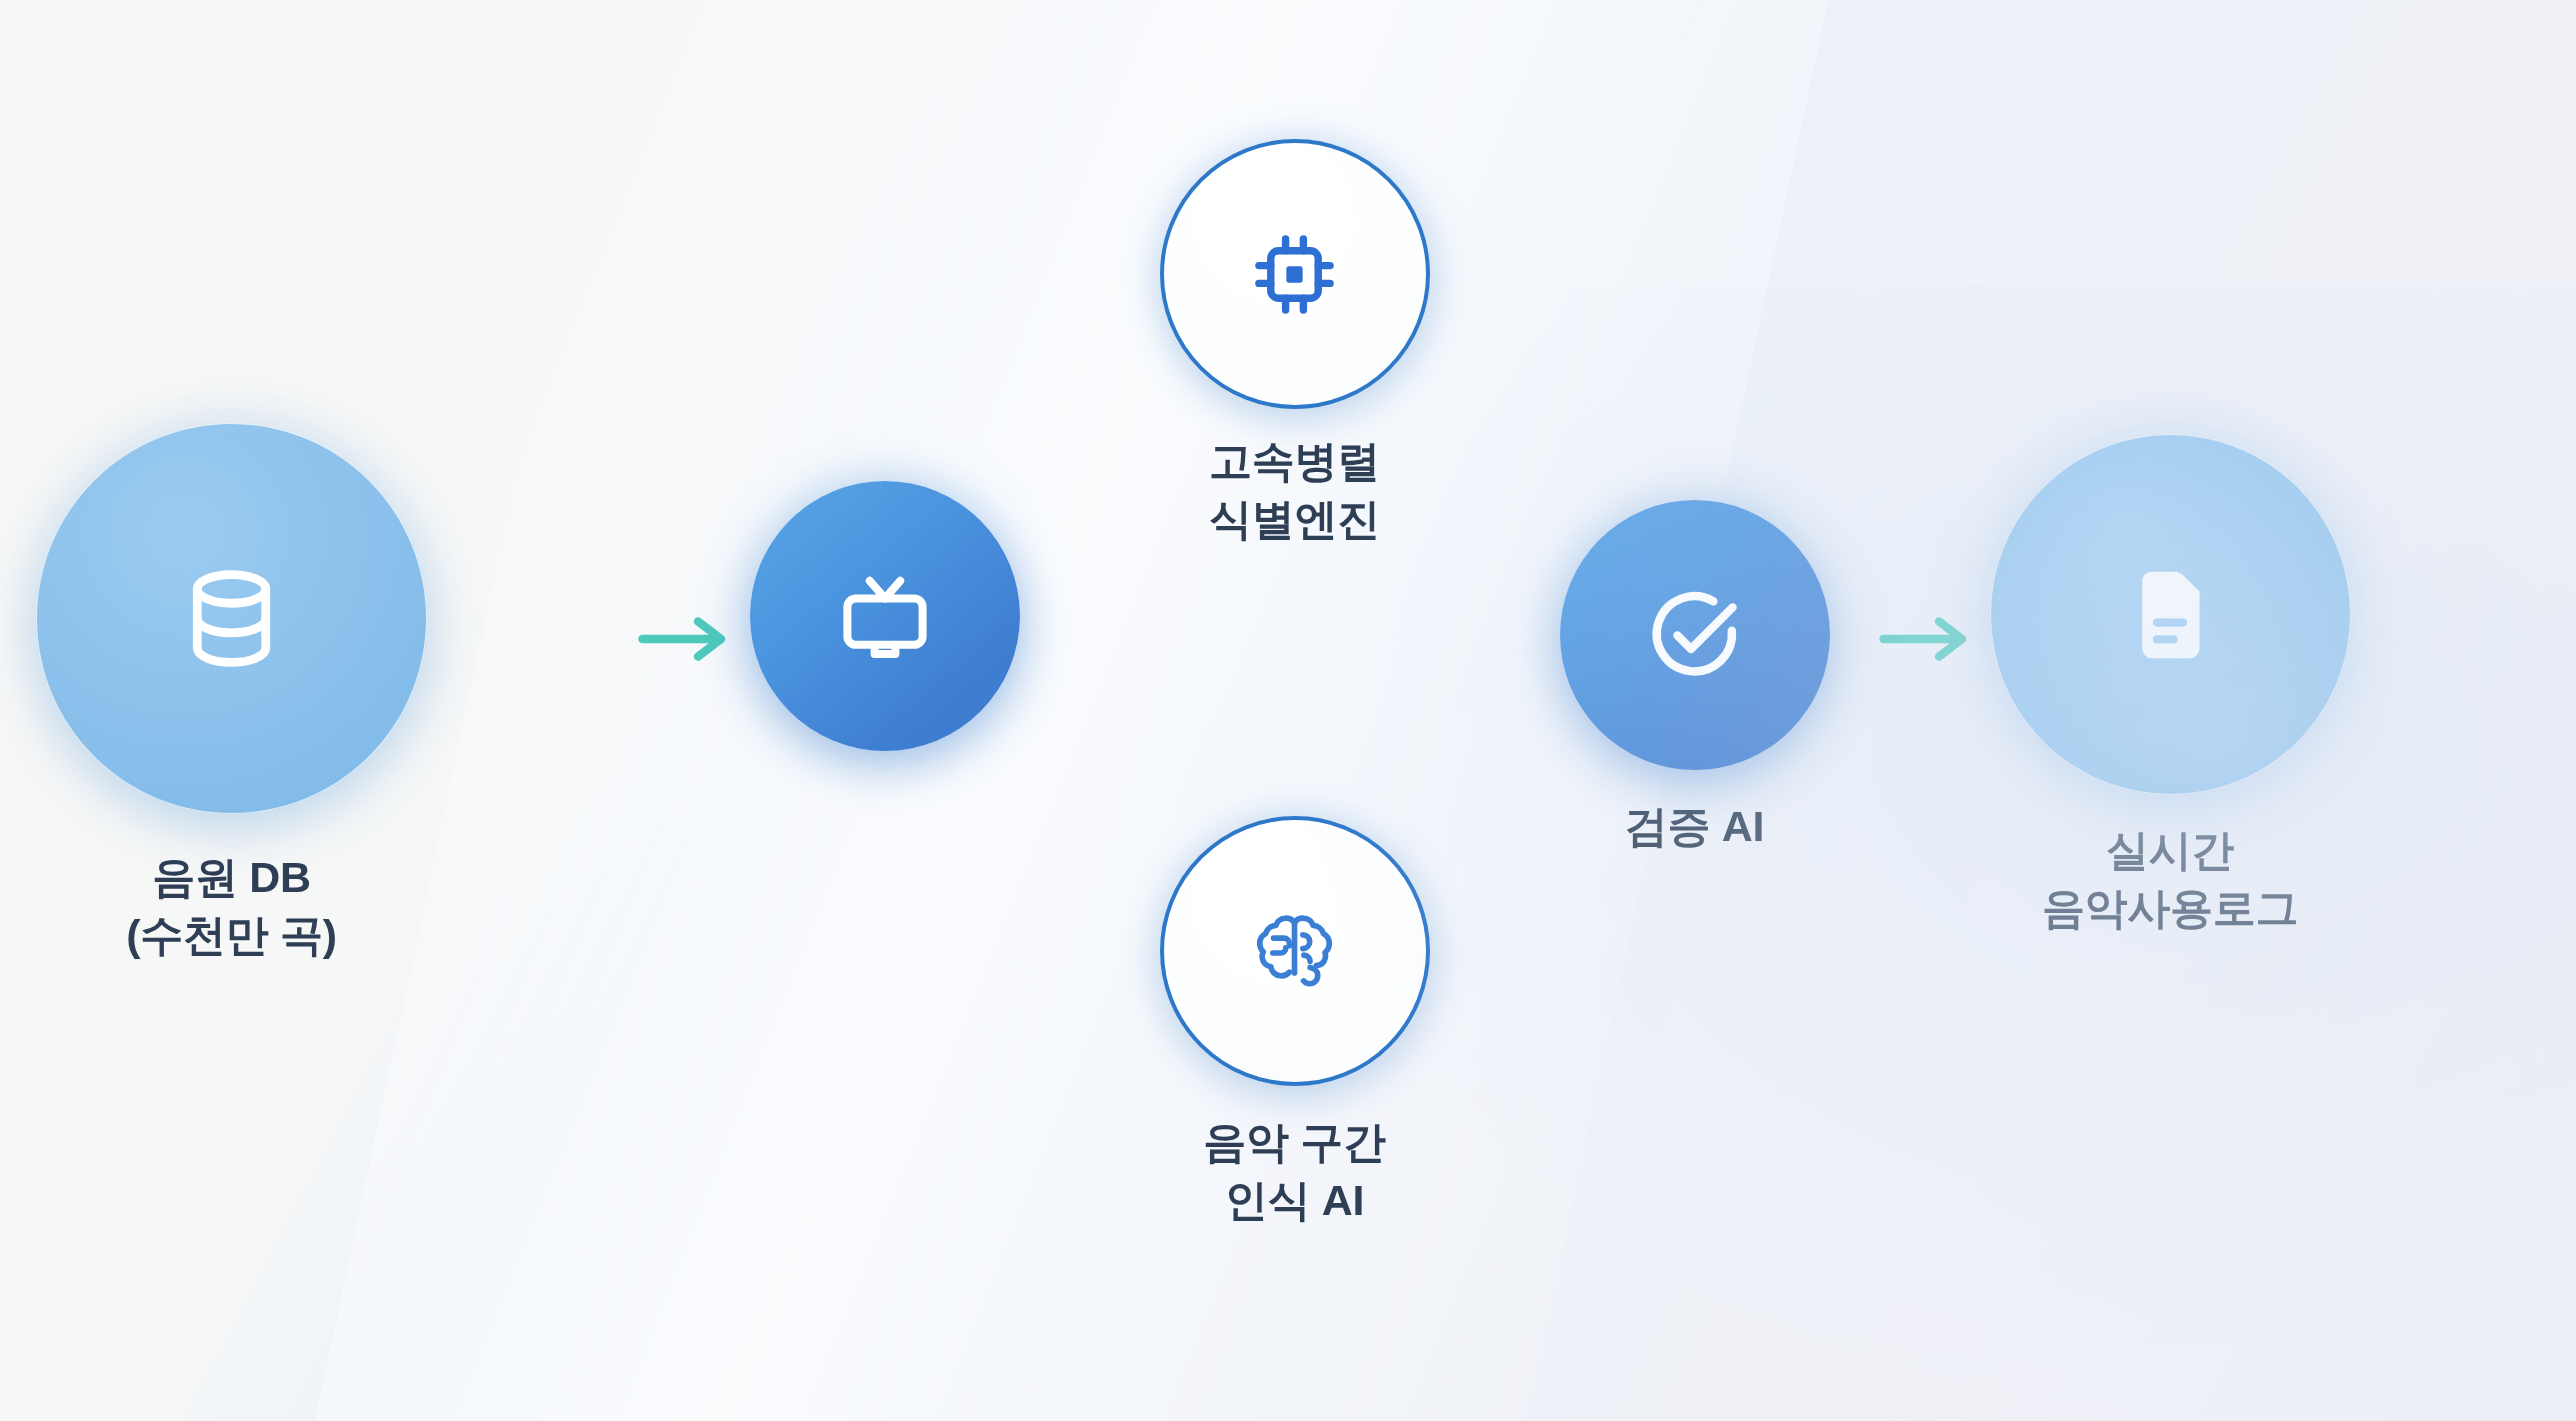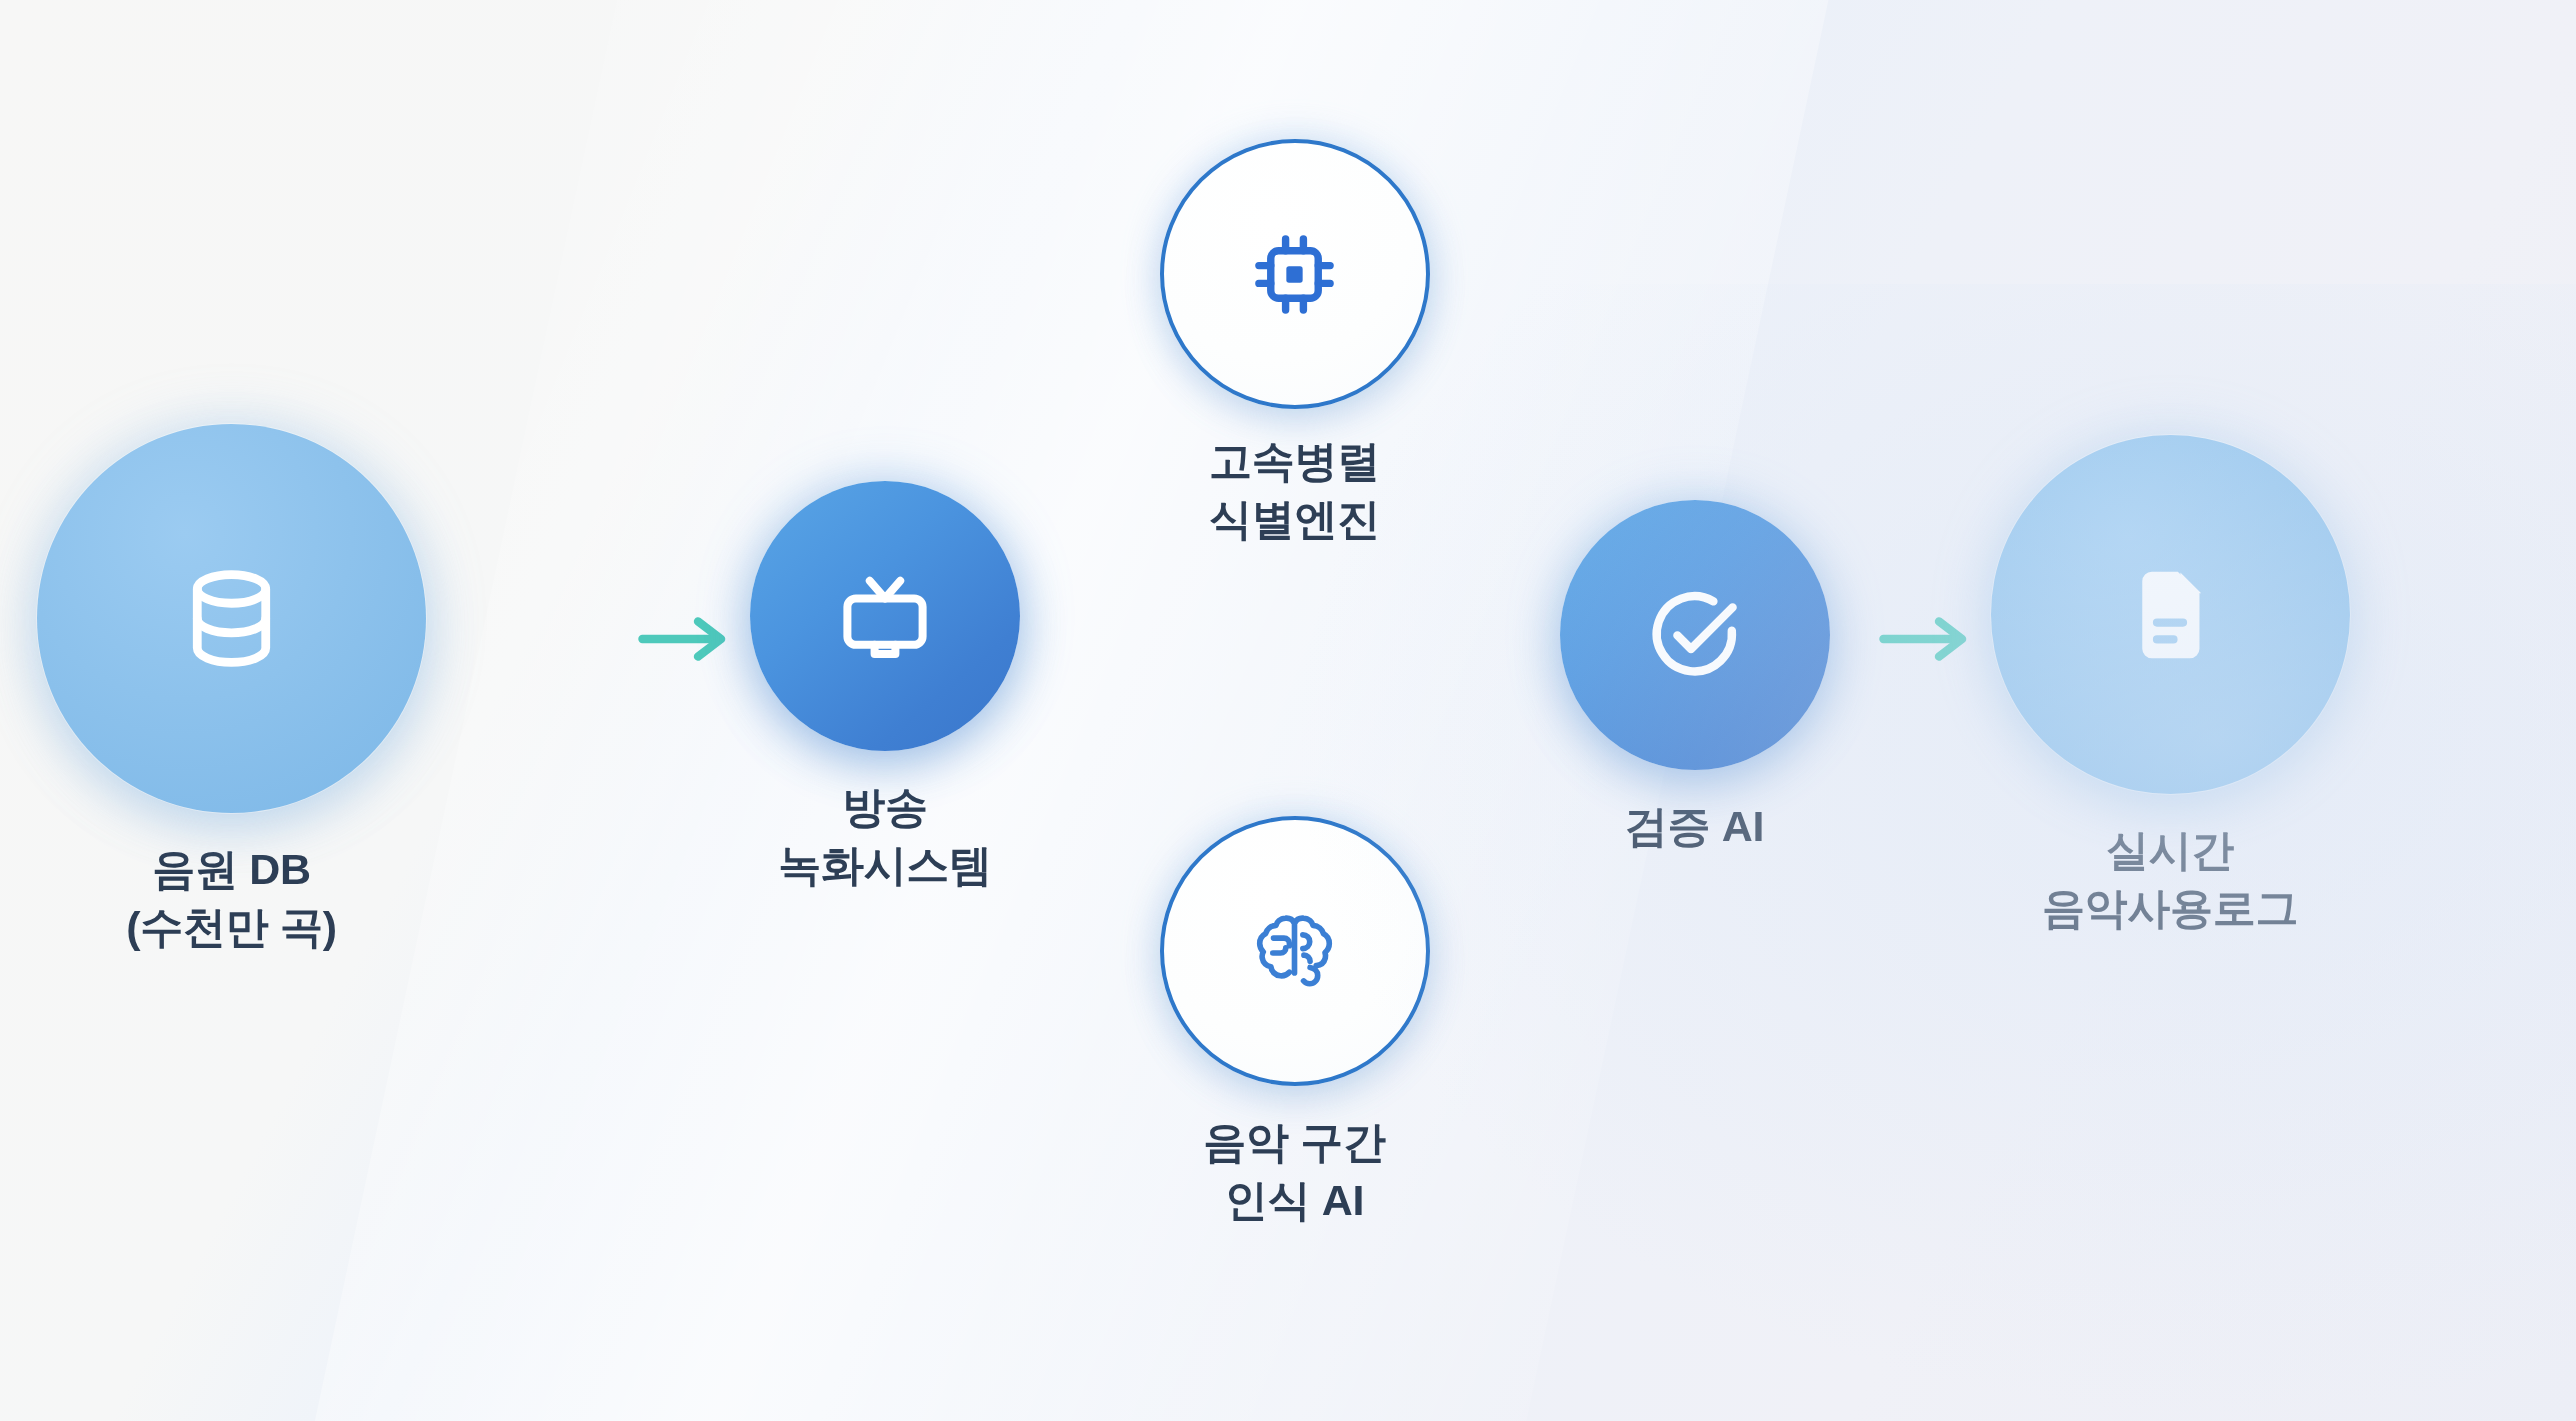--- a/index.html
+++ b/index.html
@@ -120,21 +120,21 @@
 
   
   .arrow {
     position: absolute;
     width: 100px;
     height: 52px;
   }
   .arrow svg { display: block; }
 
   
-  #node-source     { left: 37px;   top: 424px;  width: 389px; }
+  #node-source     { left: 37px;   top: 424px;  width: 389px; gap: 8px; }
   #node-broadcast  { left: 711px;  top: 481px;  width: 348px; }
   #node-engine     { left: 1116px; top: 139px;  width: 357px; }
   #node-segment    { left: 1116px; top: 816px;  width: 357px; }
   #node-verify     { left: 1516px; top: 500px;  width: 357px; }
   #node-output     { left: 1971px; top: 435px;  width: 398px; }
 
   #arrow-1 { left: 635px;  top: 613px; }
   #arrow-2 { left: 1876px; top: 613px; }
 </style>
 </head>
@@ -167,24 +167,20 @@
 
   <div class="node" id="node-broadcast">
     <div class="bubble deep" style="width:270px;height:270px;">
       <span>
         <svg width="96" height="96" viewBox="0 0 24 24" fill="none" stroke="#ffffff" stroke-width="2.0" stroke-linecap="round" stroke-linejoin="round">
           <rect x="2.6" y="7.6" width="18.8" height="11.6" rx="2.1"></rect>
           <path d="M8.2 3.2 L12 7.6 L15.8 3.2"></path>
           <path d="M9.4 19.2 v2.3 h5.2 v-2.3"></path>
         </svg>
       </span>
-    </div>
-    <div class="label">
-      <span class="line">방송</span>
-      <span class="line">녹화시스템</span>
     </div>
   </div>
 
   <div class="node label-below-top" id="node-engine">
     <div class="bubble outline" style="width:270px;height:270px;">
       <span>
         <svg width="89" height="89" viewBox="0 0 24 24" fill="none" stroke="#2e6fd4" stroke-width="2.0" stroke-linecap="round" stroke-linejoin="round">
           <rect x="5.6" y="5.6" width="12.8" height="12.8" rx="2.1"></rect>
           <rect x="9.8" y="9.8" width="4.4" height="4.4" rx="0.7" fill="#2e6fd4" stroke="none"></rect>
           <path d="M9.6 2.4 v3.2 M14.4 2.4 v3.2 M9.6 18.4 v3.2 M14.4 18.4 v3.2"></path>

